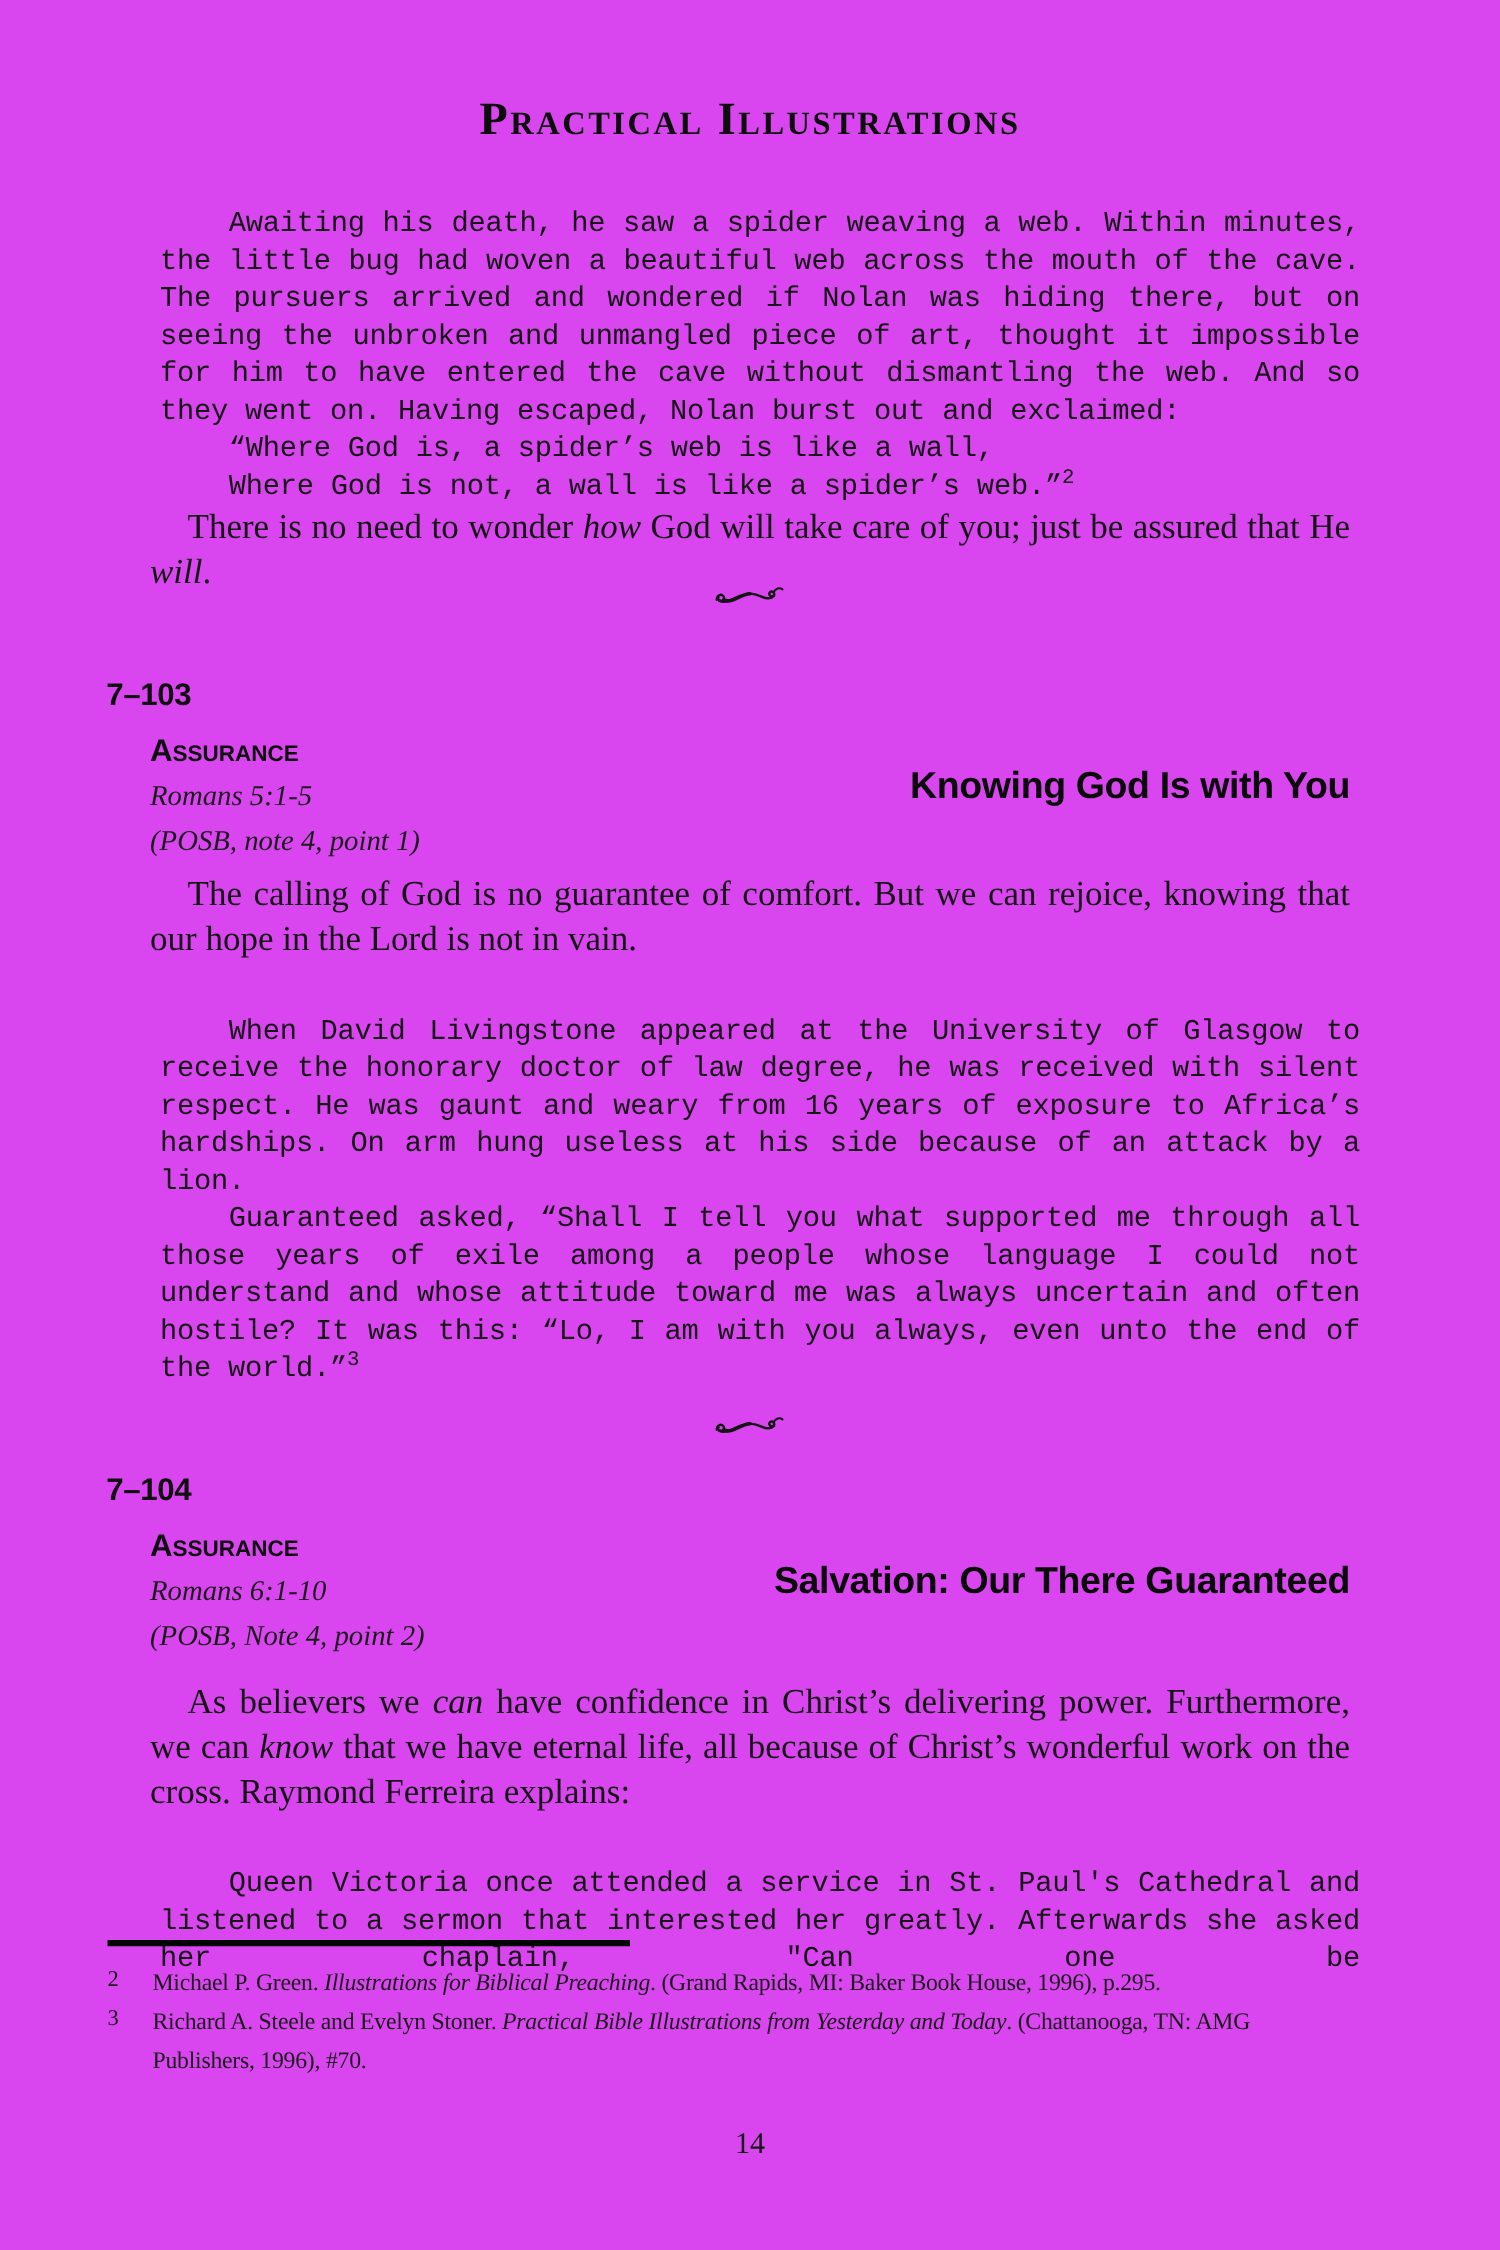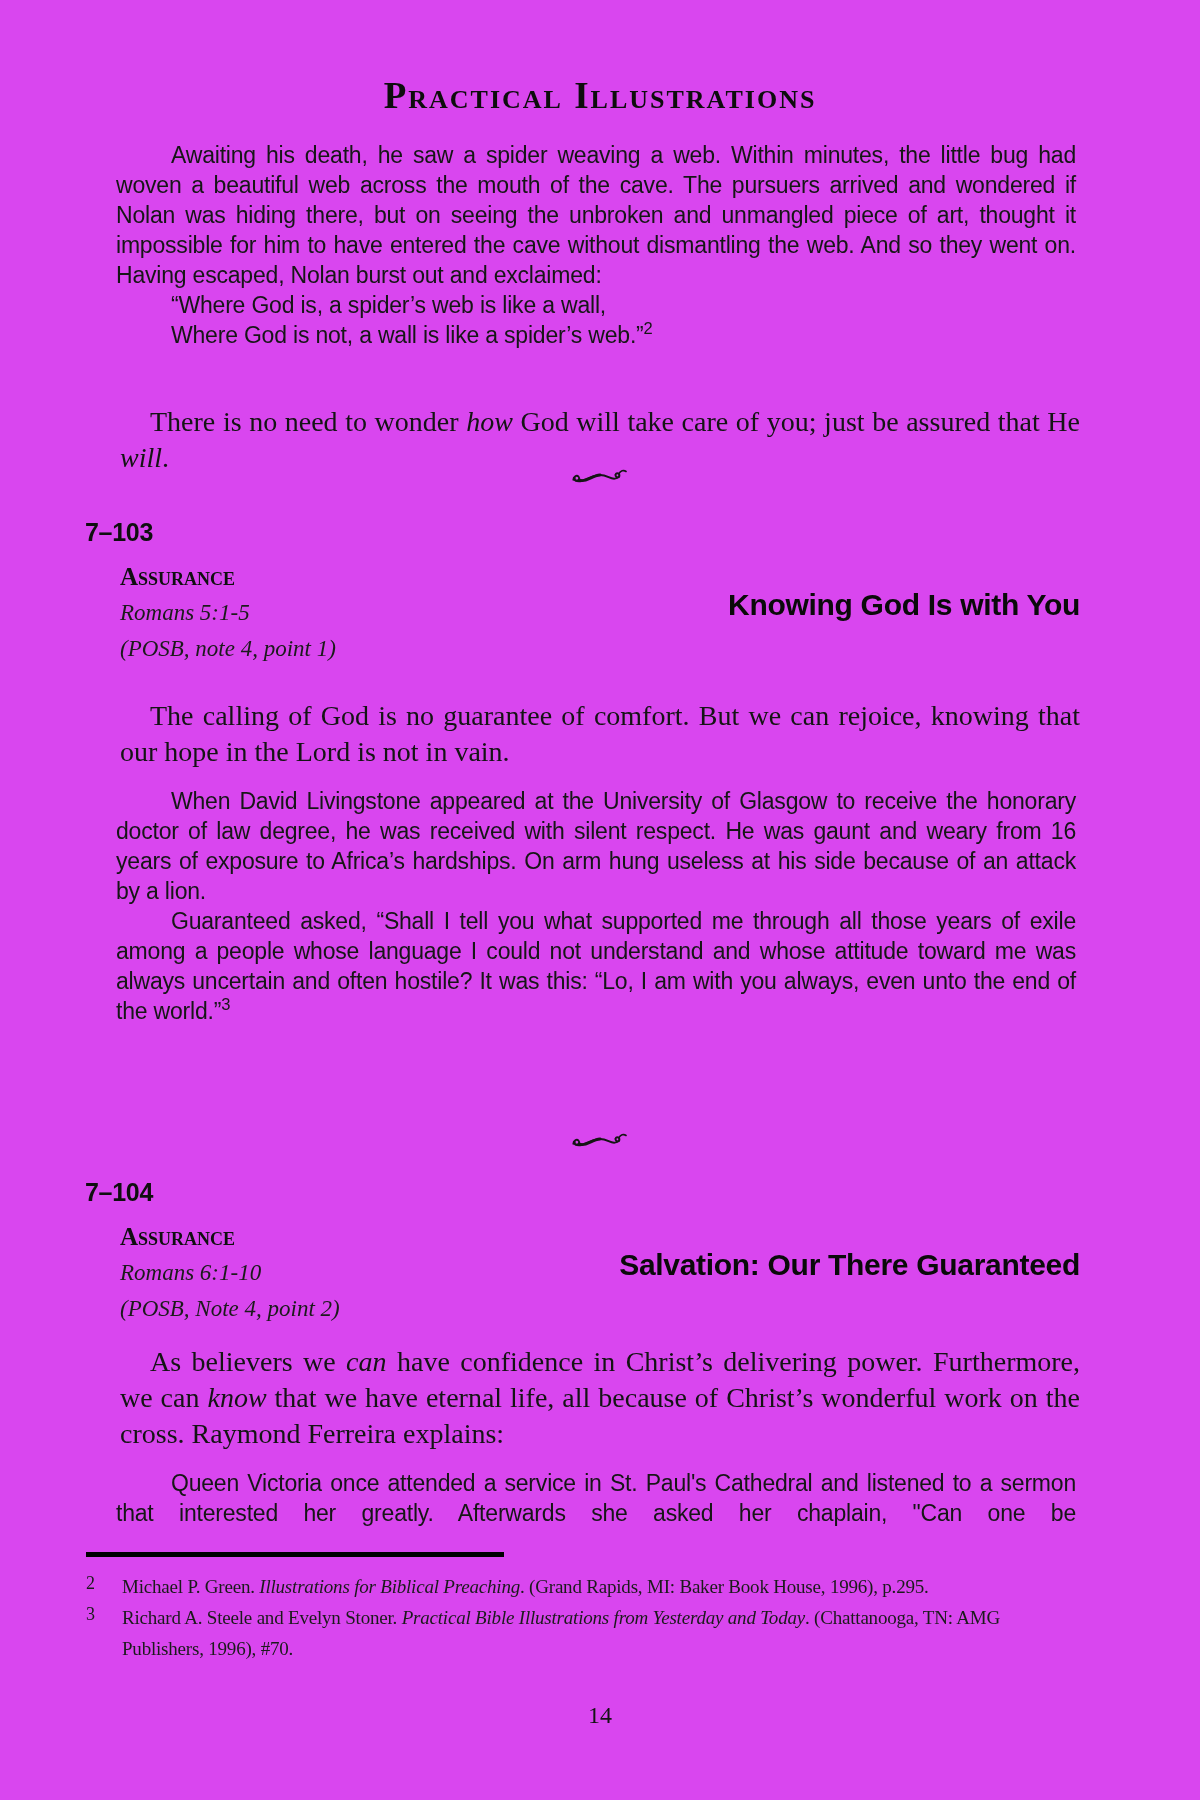--- a/index.html
+++ b/index.html
@@ -8,23 +8,23 @@
     overflow:hidden;color:#1b1b1b;margin:0 auto;
   }
   
   .page-title{
     position:absolute;top:74px;left:0;width:100%;text-align:center;
     font-family:"Liberation Serif",serif;font-weight:700;
     font-variant:small-caps;font-size:37px;letter-spacing:2px;color:#0d0d0d;
   }
   
   .excerpt{
-    position:absolute;left:116px;width:960px;
-    font-family:Liberation Sans, sans-serif;font-size:23px;line-height:30px;
-    letter-spacing:-0.2px;text-align:justify;color:#161616;
+    position:absolute;left:128px;width:960px;
+    font-family:Liberation Mono, monospace;font-size:23px;line-height:30px;
+    letter-spacing:-0.2px;text-align:justify;color:#161616;margin-top:24px;
   }
   .excerpt p{margin:0;text-indent:55px;}
   .excerpt .quote{text-indent:0;padding-left:55px;text-align:left;}
   
   .commentary{
     position:absolute;left:120px;width:960px;
     font-family:"Liberation Serif",serif;font-size:28px;line-height:36px;
     text-align:justify;color:#141414;
   }
   .commentary p{margin:0;text-indent:30px;}
@@ -34,21 +34,21 @@
   .ornament{position:absolute;left:0;width:100%;display:flex;justify-content:center;}
   .ornament svg{display:block;}
   
   .sec-head{position:absolute;left:85px;right:120px;}
   .sec-number{
     font-family:"Liberation Sans",sans-serif;font-weight:700;font-size:25px;
     letter-spacing:-0.3px;color:#0f0f0f;
   }
   .sec-sub{margin-left:35px;margin-top:12px;}
   .sec-topic{
-    font-family:Liberation Serif, serif;font-weight:700;font-variant:small-caps;
+    font-family:Liberation Sans, sans-serif;font-weight:700;font-variant:small-caps;
     font-size:25px;line-height:36px;color:#0f0f0f;
   }
   .sec-ref,.sec-src{
     font-family:"Liberation Serif",serif;font-style:italic;font-size:23px;
     line-height:36px;color:#1b1b1b;
   }
   .sec-title{
     position:absolute;right:0;top:70px;white-space:nowrap;
     font-family:"Liberation Sans",sans-serif;font-weight:700;font-size:30px;
     letter-spacing:-0.3px;color:#0a0a0a;
@@ -91,21 +91,21 @@
     <svg width="62" height="32" viewBox="0 0 100 34">
       <g fill="none" stroke="#151515" stroke-linecap="round">
         <path stroke-width="3" d="M7 20 C7 14.5 12.5 11.5 15.5 15 C18 18 15 22 11 21 C9 20.5 8 18.5 9.5 17"></path>
         <path stroke-width="3.2" d="M10 21 C22 27 34 12 50 12 C62 12 66 19 74 18 C80 17.5 83 13 80 10 C77 8 73.5 11 75.5 14 C76.5 15.8 79 16 81 15"></path>
         <path stroke-width="4.6" d="M17 20.5 C27 25 37 12.8 50 12.2"></path>
         <path stroke-width="2.6" d="M80.5 10 C83 5.5 88 3.5 92 6.5"></path>
       </g>
     </svg>
   </div>
 
-  <div class="sec-head" style="top:518px;">
+  <div class="sec-head" style="top:542px;">
     <div class="sec-number">7–103</div>
     <div class="sec-sub">
       <div class="sec-topic">Assurance</div>
       <div class="sec-ref">Romans 5:1-5</div>
       <div class="sec-src">(POSB, note 4, point 1)</div>
     </div>
     <div class="sec-title">Knowing God Is with You</div>
   </div>
 
   <div class="commentary" style="top:698px;">

